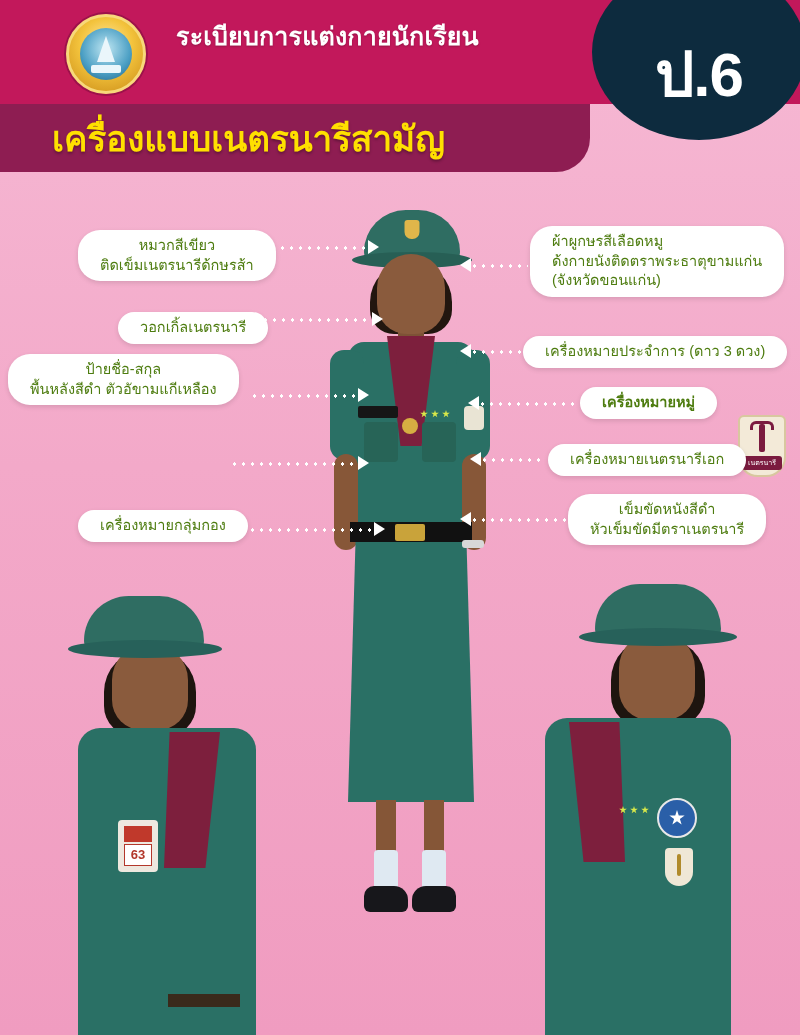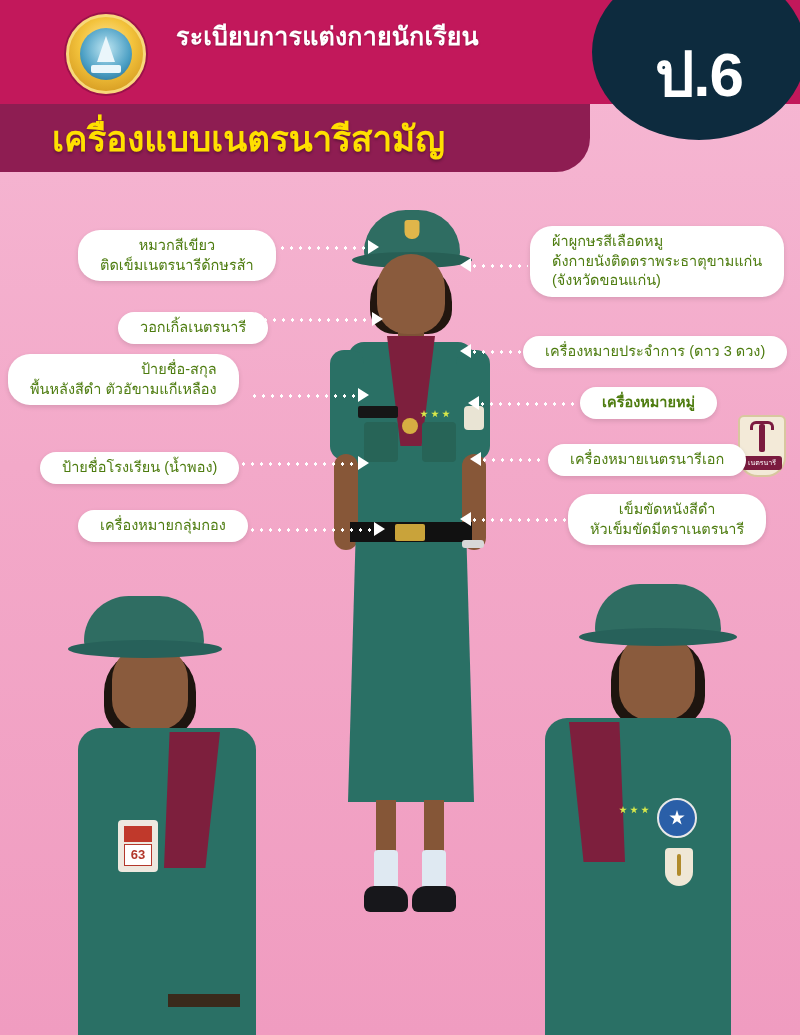--- a/index.html
+++ b/index.html
@@ -196,21 +196,21 @@
   
   .label{
     position:absolute;background:#fff;border-radius:22px;
     padding:6px 22px;color:#4d7c0f;font-size:14.5px;line-height:1.35;
     box-shadow:0 2px 5px rgba(0,0,0,.12);
     z-index:8;white-space:nowrap;
   }
   .label.multi{white-space:normal;}
   .lbl-hat{left:78px;top:58px;text-align:center;}
   .lbl-vest{left:118px;top:128px;margin-top:12px;}
-  .lbl-nametag{left:8px;top:182px;text-align:right;}
+  .lbl-nametag{left:8px;top:182px;text-align:center;}
   .lbl-school{left:40px;top:280px;}
   .lbl-group{left:78px;top:338px;}
   .lbl-scarf{left:530px;top:54px;}
   .lbl-rank{left:523px;top:164px;}
   .lbl-troop{left:580px;top:215px;font-weight:bold;}
   .lbl-senior{left:548px;top:272px;}
   .lbl-belt{left:568px;top:322px;text-align:center;}
 
   
   .dots{position:absolute;z-index:7;height:4px;
@@ -346,21 +346,20 @@
 
     <div class="label lbl-hat multi">
       <div>หมวกสีเขียว</div>
       <div>ติดเข็มเนตรนารีด้กษรส้า</div>
     </div>
     <div class="label lbl-vest">วอกเกิ้ลเนตรนารี</div>
     <div class="label lbl-nametag multi">
       <div>ป้ายชื่อ-สกุล</div>
       <div>พื้นหลังสีดำ ตัวอัขามแกีเหลือง</div>
     </div>
-    <div class="label lbl-school">ป้ายชื่อโรงเรียน (น้ำพอง)</div>
     <div class="label lbl-group">เครื่องหมายกลุ่มกอง</div>
 
     <div class="label lbl-scarf multi">
       <div>ผ้าผูกษรสีเลือดหมู</div>
       <div>ด้งกายนังติดตราพระธาตุขามแก่น</div>
       <div>(จังหวัดขอนแก่น)</div>
     </div>
     <div class="label lbl-rank">เครื่องหมายประจำการ (ดาว 3 ดวง)</div>
     <div class="label lbl-troop">เครื่องหมายหมู่</div>
     <div class="label lbl-belt multi">

